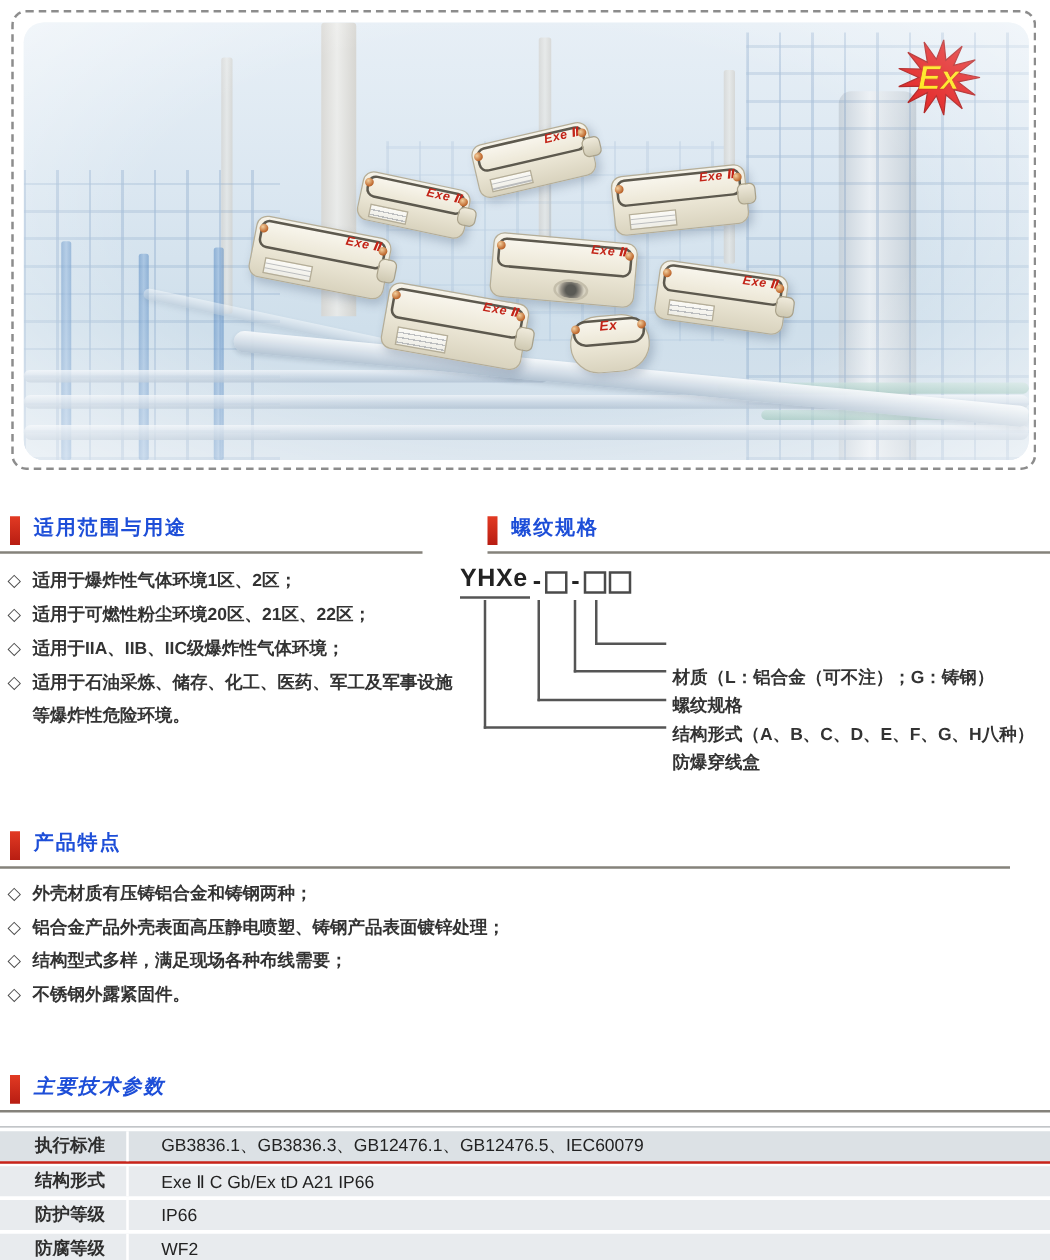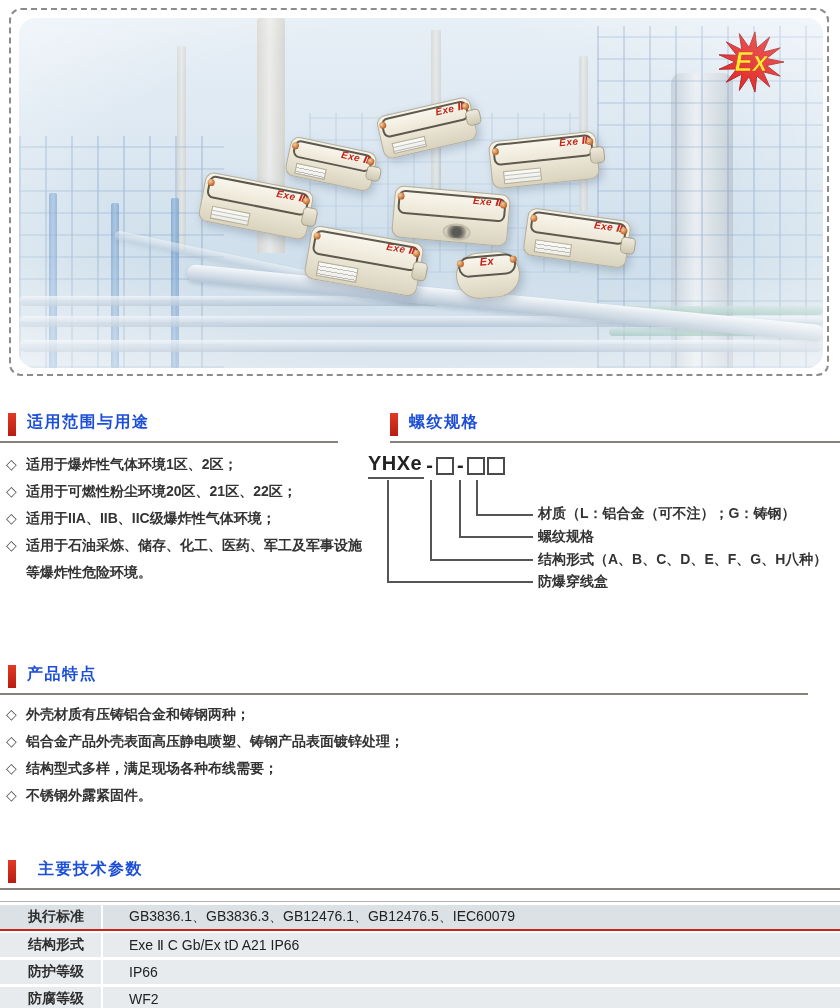--- a/index.html
+++ b/index.html
@@ -98,21 +98,21 @@
   .li{display:flex;line-height:27px;}
   .diamond{width:20px;flex:0 0 20px;color:#4a4a4a;font-size:14px;}
   .litext{flex:1;}
   
   .model{position:absolute;left:368px;top:452px;width:450px;height:148px;}
   .model-line{position:absolute;left:0;top:0;display:flex;align-items:center;font-size:20px;font-weight:bold;color:#222;}
   .prefix{border-bottom:2px solid #555;padding:0 2px 2px 0;letter-spacing:.5px;}
   .mdash{margin:0 2px;}
   .mbox{display:inline-block;width:14px;height:14px;border:2px solid #4a4a4a;margin:0 1px;box-sizing:content-box;}
   .conn{position:absolute;border-left:2px solid #555;border-bottom:2px solid #555;}
-  .mlabel{position:absolute;left:170px;font-size:14px;font-weight:600;color:#333;white-space:nowrap;line-height:16px;}
+  .mlabel{position:absolute;left:170px;font-size:14px;font-weight:600;color:#333;white-space:nowrap;line-height:16px;margin-top:28px;}
   
   .spectable{position:absolute;left:0;top:901px;width:840px;border-top:1px solid #aeb2b6;padding-top:3px;}
   .srow{display:flex;height:24px;margin-bottom:3px;background:#e8ebee;}
   .srow.first{background:#dce1e5;border-bottom:2px solid #c9241a;margin-bottom:2px;}
   .cell-label{
     width:103px;flex:0 0 103px;box-sizing:border-box;padding-left:28px;
     display:flex;align-items:center;font-size:14px;font-weight:bold;color:#2e2e2e;
     border-right:2px solid #fff;white-space:nowrap;
   }
   .cell-value{flex:1;padding-left:26px;display:flex;align-items:center;font-size:14px;color:#222;white-space:nowrap;}
@@ -276,21 +276,21 @@
     <span class="litext">结构型式多样，满足现场各种布线需要；</span>
   </div>
   <div class="li">
     <span class="diamond">◇</span>
     <span class="litext">不锈钢外露紧固件。</span>
   </div>
 </div>
 
 <div class="sechead" style="left:0;top:856px;width:840px;">
   <div class="redbar" style="left:8px;"></div>
-  <div class="sectitle" style="left:38px;">主要技术参数</div>
+  <div class="sectitle" style="left:27px;font-style:italic;">主要技术参数</div>
 </div>
 <div class="spectable">
   <div class="srow first">
     <div class="cell-label">执行标准</div>
     <div class="cell-value">GB3836.1、GB3836.3、GB12476.1、GB12476.5、IEC60079</div>
   </div>
   <div class="srow">
     <div class="cell-label">结构形式</div>
     <div class="cell-value">Exe Ⅱ C Gb/Ex tD A21 IP66</div>
   </div>

